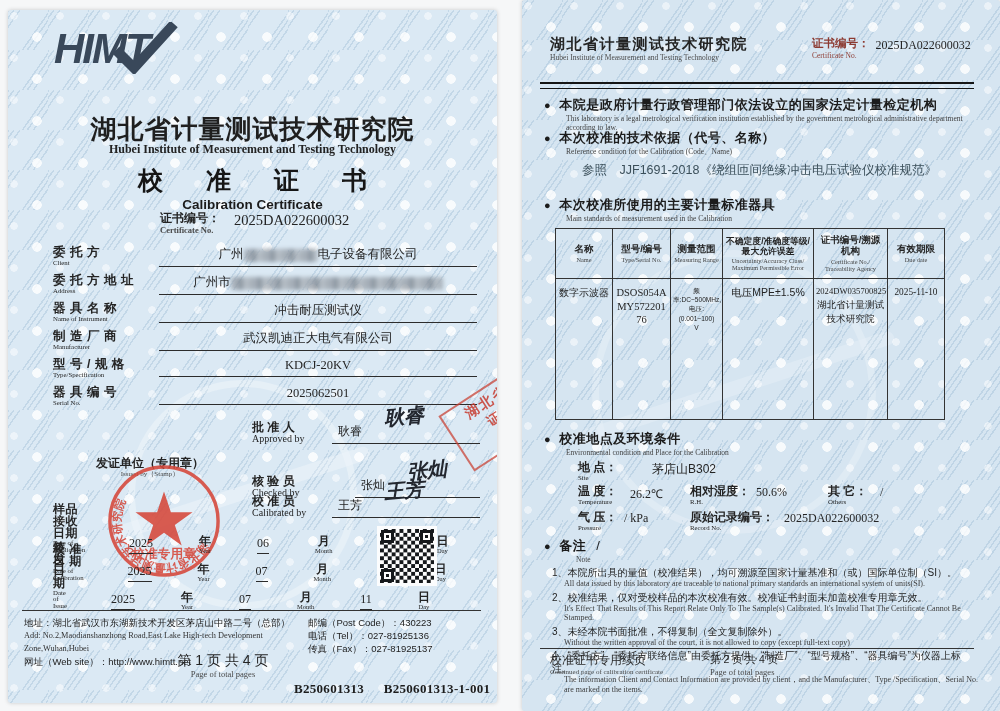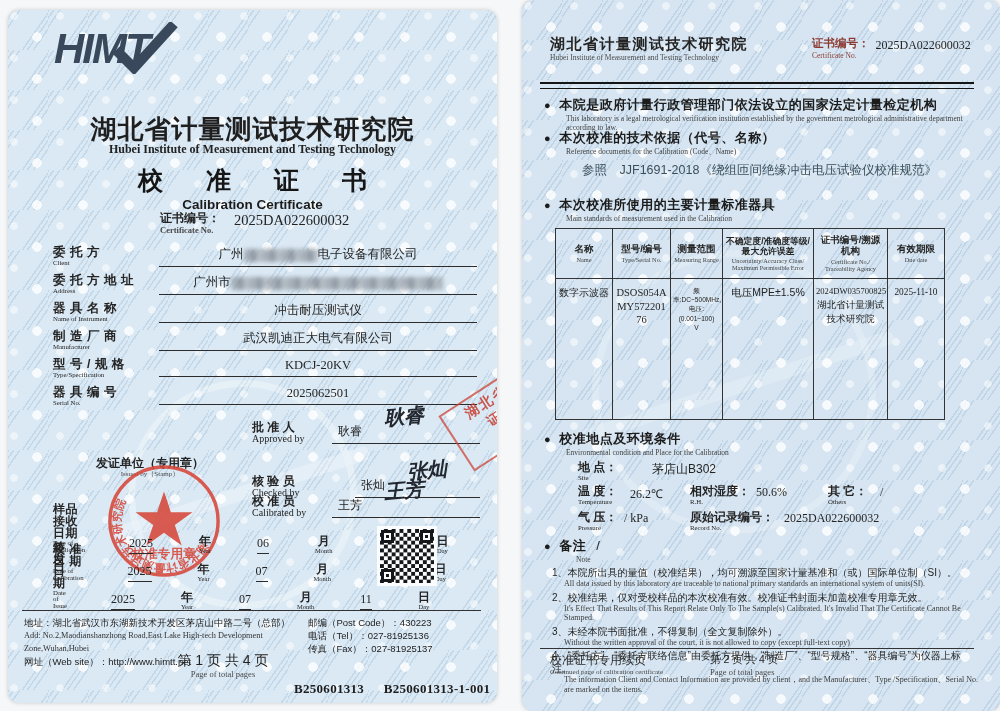--- a/index.html
+++ b/index.html
@@ -1,18 +1,18 @@
 <!DOCTYPE html>
 <html><head>
 <meta charset="utf-8">
 <style>
   html,body{margin:0;padding:0;}
   body{width:1000px;height:711px;background:#f6f7f8;font-family:"Liberation Sans",sans-serif;position:relative;overflow:hidden;}
   .canvas{position:absolute;inset:0;}
-  .page{position:absolute;overflow:hidden;border-radius:11px;box-shadow:0 0 4px rgba(0,0,0,.18);
+  .page{position:absolute;overflow:hidden;border-radius:3px;box-shadow:0 0 4px rgba(0,0,0,.18);
     background-color:#dbe9f4;
     background-image:
       radial-gradient(circle, rgba(255,255,255,.8) 4.5px, rgba(255,255,255,0) 5px),
       radial-gradient(circle, rgba(255,255,255,.5) 3.5px, rgba(255,255,255,0) 4px),
       repeating-linear-gradient(125deg, rgba(138,173,204,.30) 0 1.5px, transparent 1.5px 4px, rgba(138,173,204,.30) 4px 5.5px, transparent 5.5px 9px, rgba(138,173,204,.30) 9px 10.5px, transparent 10.5px 34px);
     background-size:46px 42px,46px 42px,40px 40px;
     background-position:6px 6px,29px 27px,0 0;
     color:#242424;}
   .page-left{left:8px;top:10px;width:489px;height:693px;}
   .page-right{left:522px;top:0;width:478px;height:711px;background-color:#d6e5f1;}
@@ -303,21 +303,21 @@
         <span class="serif" style="font-size:7.5px;color:#8c3a31;display:block;margin-top:2px;">Certificate No.</span>
       </div>
       <div class="serif" style="font-size:12px;margin-left:6px;">2025DA022600032</div>
     </div>
     <div class="abs" style="left:18px;width:434px;top:82px;height:4px;border-top:2.5px solid #141414;border-bottom:1px solid #141414;"></div>
 
     <div class="abs bullet" style="left:22px;top:96px;"><span class="dot">●</span><span>本院是政府计量行政管理部门依法设立的国家法定计量检定机构</span></div>
     <div class="abs suben" style="left:44px;top:114px;width:420px;">This laboratory is a legal metrological verification institution established by the government metrological administrative department according to law.</div>
 
     <div class="abs bullet" style="left:22px;top:129px;"><span class="dot">●</span><span>本次校准的技术依据（代号、名称）</span></div>
-    <div class="abs suben" style="left:44px;top:147px;">Reference documents for the Calibration (Code、Name)</div>
+    <div class="abs suben" style="left:44px;top:147px;">Reference condition for the Calibration (Code、Name)</div>
     <div class="abs" style="left:60px;top:162px;font-size:12.5px;color:#3b4f5a;">参照　JJF1691-2018《绕组匝间绝缘冲击电压试验仪校准规范》</div>
 
     <div class="abs bullet" style="left:22px;top:196px;"><span class="dot">●</span><span>本次校准所使用的主要计量标准器具</span></div>
     <div class="abs suben" style="left:44px;top:214px;">Main standards of measurement used in the Calibration</div>
 
     <div class="rtable">
       <div class="th">
           <span class="cn">名称</span>
           <span class="e">Name</span>
         </div>

